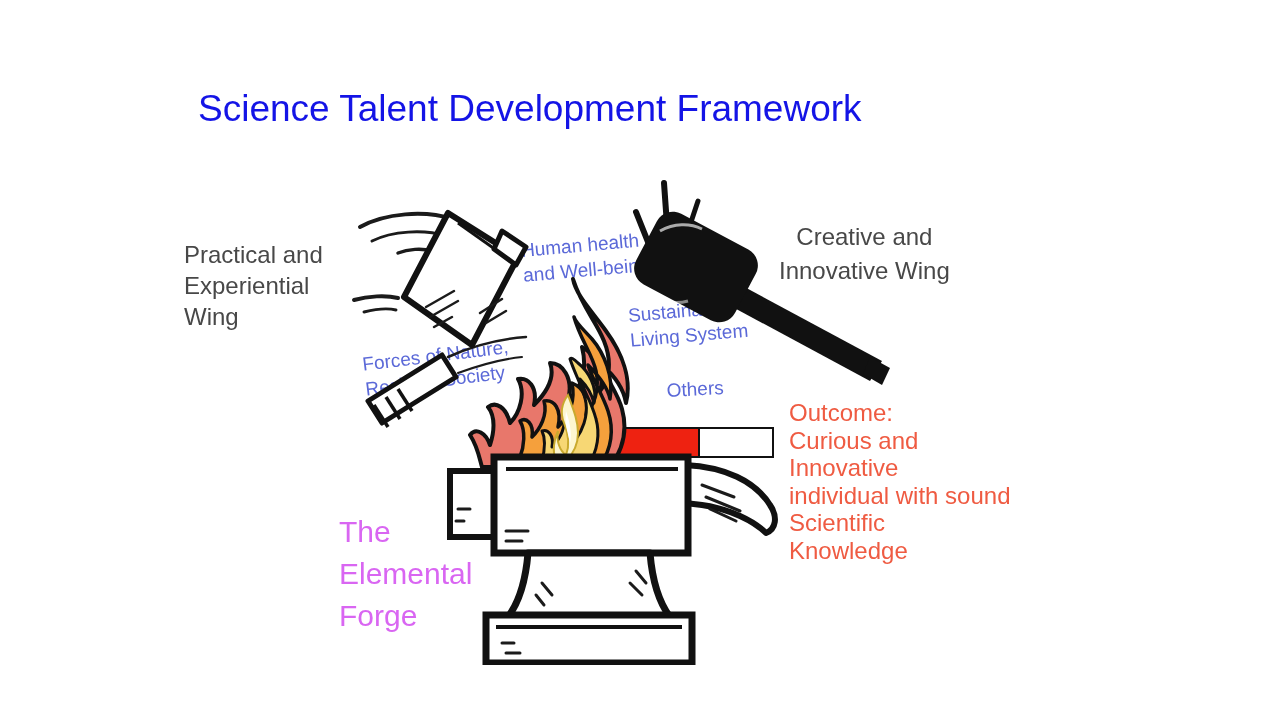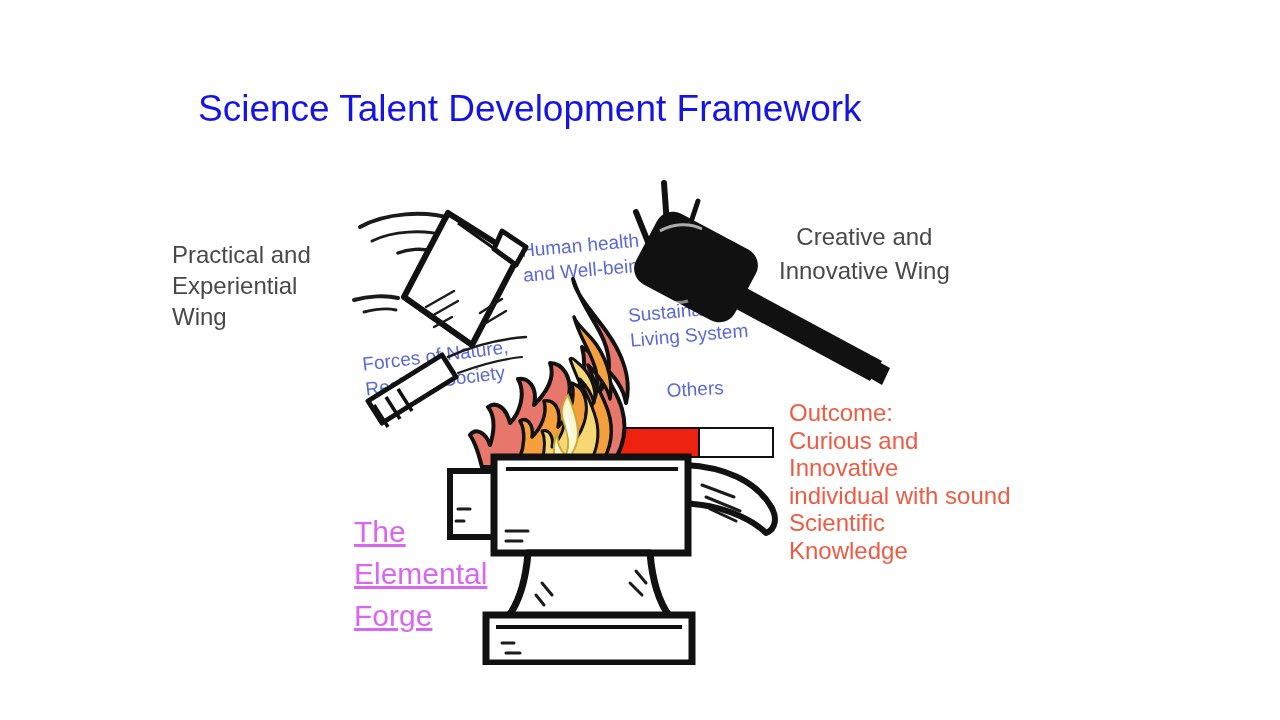--- a/index.html
+++ b/index.html
@@ -30,21 +30,21 @@
     letter-spacing: 0px;
     color: #1414e6;
     white-space: nowrap;
     font-weight: 400;
   }
   .label {
     position: absolute;
     white-space: pre-line;
   }
   #label-practical {
-    left: 172px;
+    left: 184px;
     top: 239px;
     font-size: 24px;
     line-height: 31px;
     color: #484848;
   }
   #label-creative {
     left: 779px;
     top: 220px;
     font-size: 24px;
     line-height: 34px;
@@ -52,26 +52,25 @@
     text-align: center;
   }
   #label-outcome {
     left: 789px;
     top: 399px;
     font-size: 24px;
     line-height: 27.5px;
     color: #ef5b42;
   }
   #label-forge {
-    left: 354px;
+    left: 339px;
     top: 511px;
     font-size: 30px;
     line-height: 42px;
     color: #d966f2;
-    text-decoration: underline;
   }
   .blue-label {
     position: absolute;
     color: #5b69d8;
     font-size: 19px;
     line-height: 25px;
     white-space: pre-line;
   }
   #bl-human {
     left: 520px;

